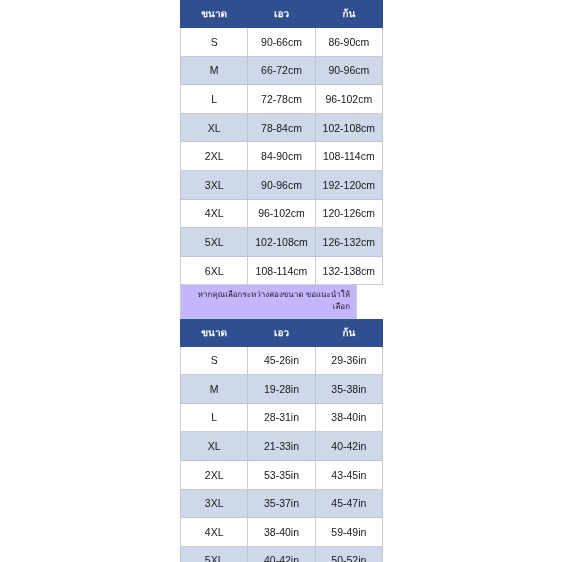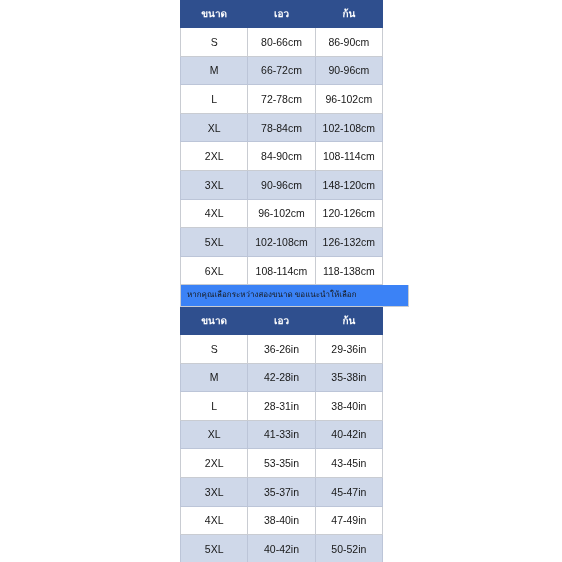--- a/index.html
+++ b/index.html
@@ -55,29 +55,29 @@
     border-color: #bcc5d8;
   }
   table.size-table tbody tr td {
     background: #ffffff;
   }
   table.size-table tbody tr.alt td:first-child,
   table.size-table tbody tr td:first-child {
     font-weight: normal;
   }
   .note-block {
-    width: 229px;
+    width: 177px;
     box-sizing: border-box;
-    background: #3b82f6;
+    background: #c4b5fd;
     border-left: 1px solid #c9ccd2;
     border-right: 1px solid #c9ccd2;
     border-bottom: 1px solid #c9ccd2;
     border-top: 0;
     padding: 4px 6px 5px 6px;
-    text-align: left;
+    text-align: right;
     font-size: 8px;
     line-height: 1.45;
     color: #171717;
   }
 </style>
 </head>
 <body>
 
 <div class="page">
   <div class="chart-stack">
@@ -86,21 +86,21 @@
       <thead>
         <tr>
           <th>ขนาด</th>
           <th>เอว</th>
           <th>ก้น</th>
         </tr>
       </thead>
       <tbody>
         <tr>
           <td>S</td>
-          <td>80-66cm</td>
+          <td>90-66cm</td>
           <td>86-90cm</td>
         </tr>
         <tr class="alt">
           <td>M</td>
           <td>66-72cm</td>
           <td>90-96cm</td>
         </tr>
         <tr>
           <td>L</td>
           <td>72-78cm</td>
@@ -112,87 +112,87 @@
           <td>102-108cm</td>
         </tr>
         <tr>
           <td>2XL</td>
           <td>84-90cm</td>
           <td>108-114cm</td>
         </tr>
         <tr class="alt">
           <td>3XL</td>
           <td>90-96cm</td>
-          <td>148-120cm</td>
+          <td>192-120cm</td>
         </tr>
         <tr>
           <td>4XL</td>
           <td>96-102cm</td>
           <td>120-126cm</td>
         </tr>
         <tr class="alt">
           <td>5XL</td>
           <td>102-108cm</td>
           <td>126-132cm</td>
         </tr>
         <tr>
           <td>6XL</td>
           <td>108-114cm</td>
-          <td>118-138cm</td>
+          <td>132-138cm</td>
         </tr>
       </tbody>
     </table>
 
     <div class="note-block">
       <div>หากคุณเลือกระหว่างสองขนาด ขอแนะนำให้เลือก</div>
     </div>
 
     <table class="size-table">
       <thead>
         <tr>
           <th>ขนาด</th>
           <th>เอว</th>
           <th>ก้น</th>
         </tr>
       </thead>
       <tbody>
         <tr>
           <td>S</td>
-          <td>36-26in</td>
+          <td>45-26in</td>
           <td>29-36in</td>
         </tr>
         <tr class="alt">
           <td>M</td>
-          <td>42-28in</td>
+          <td>19-28in</td>
           <td>35-38in</td>
         </tr>
         <tr>
           <td>L</td>
           <td>28-31in</td>
           <td>38-40in</td>
         </tr>
         <tr class="alt">
           <td>XL</td>
-          <td>41-33in</td>
+          <td>21-33in</td>
           <td>40-42in</td>
         </tr>
         <tr>
           <td>2XL</td>
           <td>53-35in</td>
           <td>43-45in</td>
         </tr>
         <tr class="alt">
           <td>3XL</td>
           <td>35-37in</td>
           <td>45-47in</td>
         </tr>
         <tr>
           <td>4XL</td>
           <td>38-40in</td>
-          <td>47-49in</td>
+          <td>59-49in</td>
         </tr>
         <tr class="alt">
           <td>5XL</td>
           <td>40-42in</td>
           <td>50-52in</td>
         </tr>
 
       </tbody>
     </table>
 

